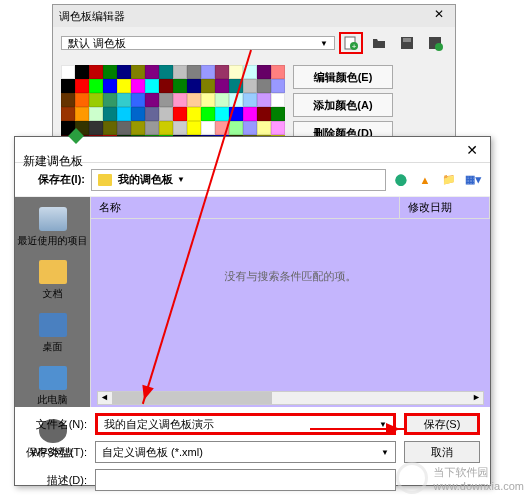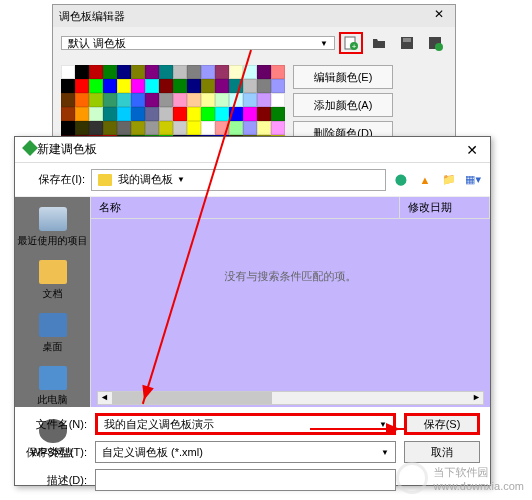--- a/index.html
+++ b/index.html
@@ -28,42 +28,42 @@
       width: 24px; height: 22px; display: flex; align-items: center; justify-content: center;
       cursor: pointer;
     }
     .pe-iconbtn.highlighted { border: 2px solid #e00; }
     .pe-body { display: flex; padding: 6px 8px; gap: 8px; }
     .palette-grid {
       display: grid; grid-template-columns: repeat(16, 14px); grid-template-rows: repeat(6, 14px);
       gap: 0;
     }
     .palette-cell { width: 14px; height: 14px; border: 0.5px solid rgba(0,0,0,0.1); }
-    .pe-buttons { display: flex; flex-direction: column; gap: 4px; width: 100px; }
+    .pe-buttons { display: flex; flex-direction: column; gap: 4px; width: 100px; font-weight: bold; }
     .pe-btn {
       height: 24px; background: #f8f8f8; border: 1px solid #aaa; font-size: 11px;
       display: flex; align-items: center; justify-content: center; cursor: pointer;
     }
     
     
     .save-dialog {
       position: absolute; left: 14px; top: 136px; width: 477px; height: 350px;
       background: #fff; border: 1px solid #666; box-shadow: 2px 2px 6px rgba(0,0,0,0.3);
     }
     .sd-titlebar {
       height: 26px; background: #fff; border-bottom: 1px solid #ddd;
       display: flex; align-items: center; justify-content: space-between; padding: 0 8px;
       font-size: 12px;
     }
-    .sd-title-left { display: flex; align-items: flex-start; gap: 0; }
+    .sd-title-left { display: flex; align-items: flex-end; gap: 10px; flex-direction: column; }
     .sd-title-icon { width: 14px; height: 14px; background: #2a9d3f; transform: rotate(45deg) scale(0.8); }
     .sd-close { width: 20px; text-align: center; cursor: pointer; font-size: 14px; }
     .sd-location-row {
       height: 34px; display: flex; align-items: center; padding: 4px 8px; gap: 6px;
-      border-bottom: 1px solid #eee; font-size: 11px;
+      border-bottom: 1px solid #eee; font-size: 11px; font-weight: bold;
     }
     .sd-location-combo {
       flex: 1; height: 22px; background: #fff; border: 1px solid #aaa;
       display: flex; align-items: center; padding: 0 6px; gap: 4px; font-size: 11px;
     }
     .sd-folder-icon { width: 14px; height: 12px; background: #f4d03f; border-radius: 1px; }
     .sd-nav-icons { display: flex; gap: 6px; align-items: center; }
     .sd-nav-icon { width: 18px; height: 18px; display: flex; align-items: center; justify-content: center; cursor: pointer; font-size: 11px; }
     .sd-main { display: flex; height: 210px; }
     .sd-sidebar {

